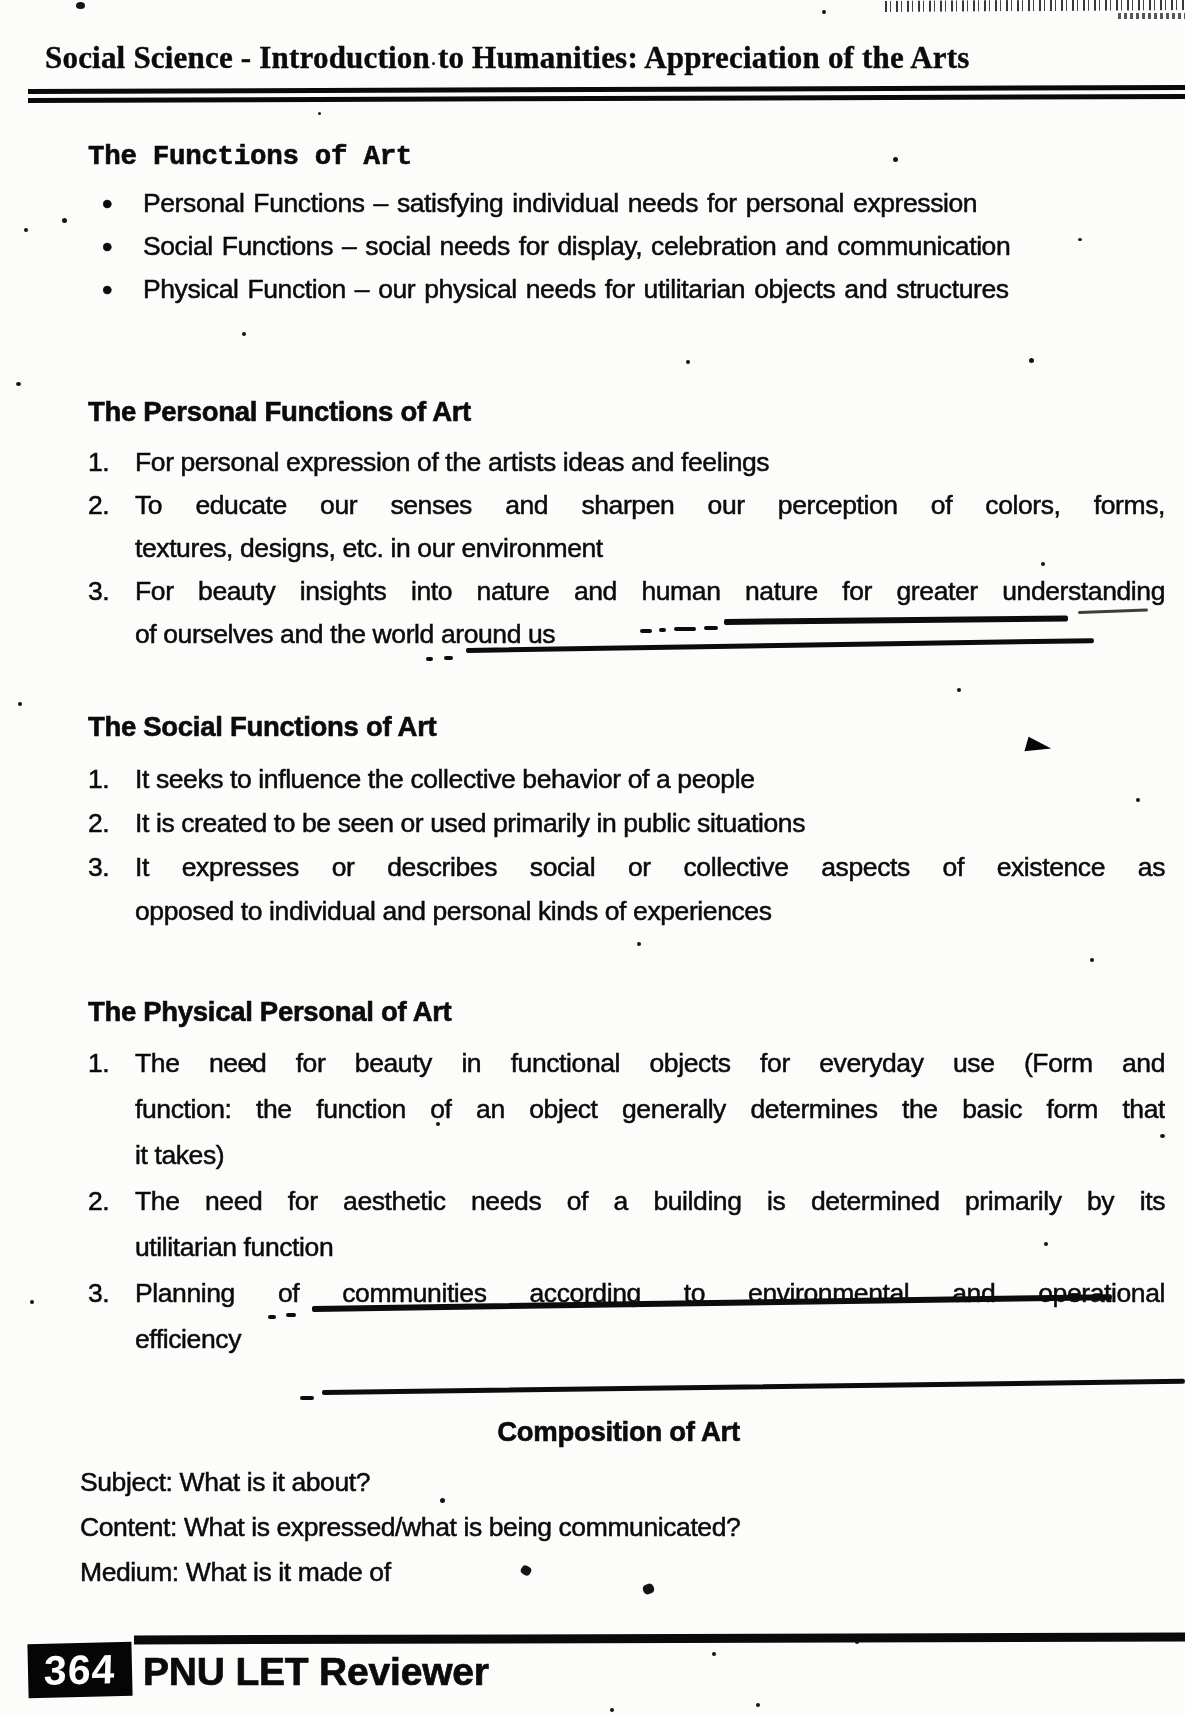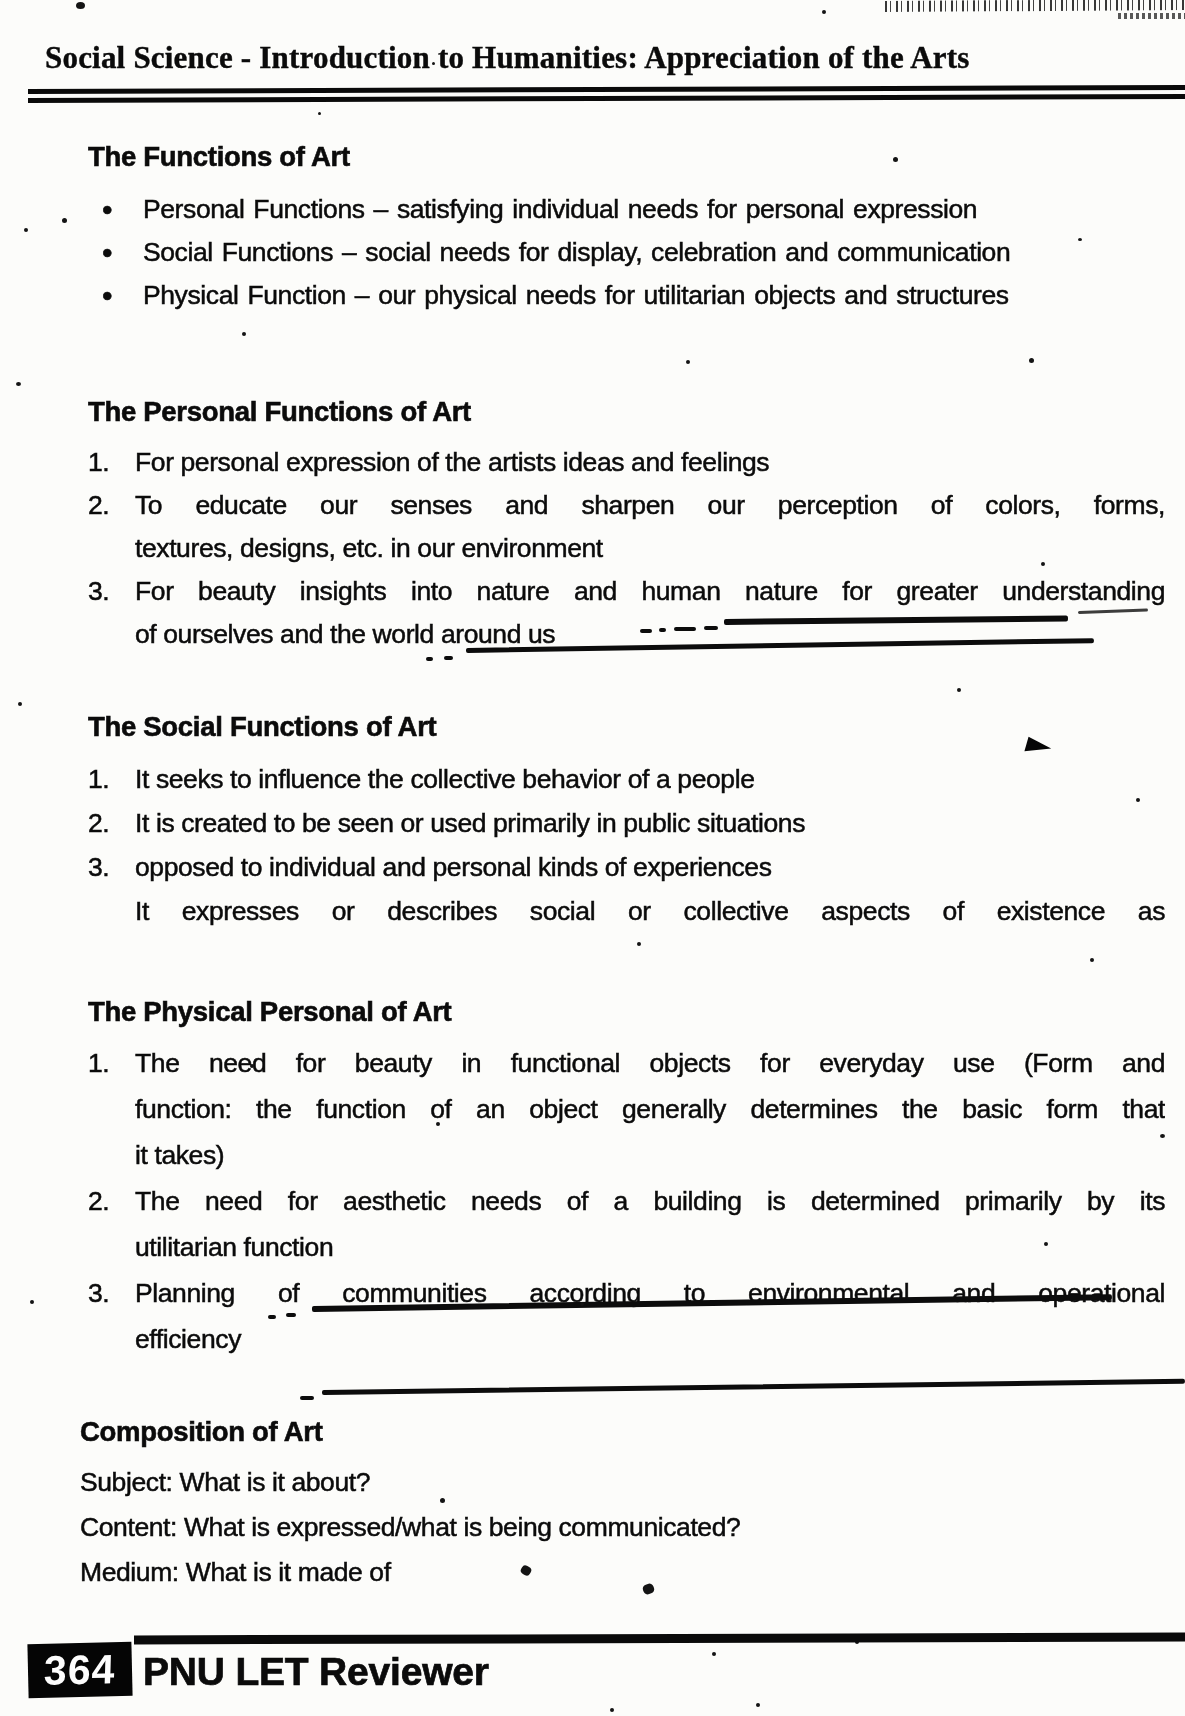--- a/index.html
+++ b/index.html
@@ -29,25 +29,25 @@
     letter-spacing:-.3px; -webkit-text-stroke:.6px #0b0b0b;
     white-space:nowrap;
   }
   .body-txt { font-size:26.5px; letter-spacing:-.4px; -webkit-text-stroke:.5px #0b0b0b; }
   .itm { position:relative; padding-left:47px; }
   .itm.bul { padding-left:55px; }
   .marker { position:absolute; left:0; top:0; line-height:var(--lh); }
   .itm.bul .marker { left:14px; font-size:30px; }
   .line { height:var(--lh); line-height:var(--lh); white-space:nowrap; }
   .line.just { text-align:justify; text-align-last:justify; white-space:normal; overflow:hidden; }
-  #sec-functions { top:140px; } #sec-functions .sec-heading { margin-bottom:14px; }
+  #sec-functions { top:140px; } #sec-functions .sec-heading { margin-bottom:8px;font-family:Liberation Mono, monospace; }
   #sec-personal  { top:395px; } #sec-personal  .sec-heading { margin-bottom:12px; }
   #sec-social    { top:710px; --lh:44px; } #sec-social .sec-heading { margin-bottom:13px; }
   #sec-physical  { top:995px; --lh:46px; } #sec-physical .sec-heading { margin-bottom:11px; }
-  #sec-composition { left:80px; top:1415px; --lh:45px; } #sec-composition .sec-heading { margin-bottom:11px; }
+  #sec-composition { left:80px; top:1415px; --lh:45px; } #sec-composition .sec-heading { margin-bottom:11px;text-align:center; }
   #sec-functions .line { word-spacing:2px; }
   
   .ftr-rule { position:absolute; left:134px; top:1634px; width:1051px; height:9px; background:#0a0a0a; transform:rotate(-.15deg); }
   .ftr-pagebox {
     position:absolute; left:28px; top:1643px; width:104px; height:54px;
     background:#050505; transform:rotate(-1.3deg);
     display:flex; align-items:center; justify-content:center;
   }
   .ftr-pagenum { color:#fdfdfd; font-weight:700; font-size:41px; letter-spacing:1px; transform:skewX(-3deg); }
   .ftr-imprint {
@@ -120,22 +120,22 @@
     <div class="itm">
       <span class="marker">1.</span>
       <div class="line">It seeks to influence the collective behavior of a people</div>
     </div>
     <div class="itm">
       <span class="marker">2.</span>
       <div class="line">It is created to be seen or used primarily in public situations</div>
     </div>
     <div class="itm">
       <span class="marker">3.</span>
+      <div class="line just">It expresses or describes social or collective aspects of existence as</div>
       <div class="line">opposed to individual and personal kinds of experiences</div>
-      <div class="line just">It expresses or describes social or collective aspects of existence as</div>
     </div>
   </div>
 
   <div class="sec body-txt" id="sec-physical">
     <div class="sec-heading">The Physical Personal of Art</div>
     <div class="itm">
       <span class="marker">1.</span>
       <div class="line just">The need for beauty in functional objects for everyday use (Form and</div>
       <div class="line just">function: the function of an object generally determines the basic form that</div>
       <div class="line">it takes)</div>

